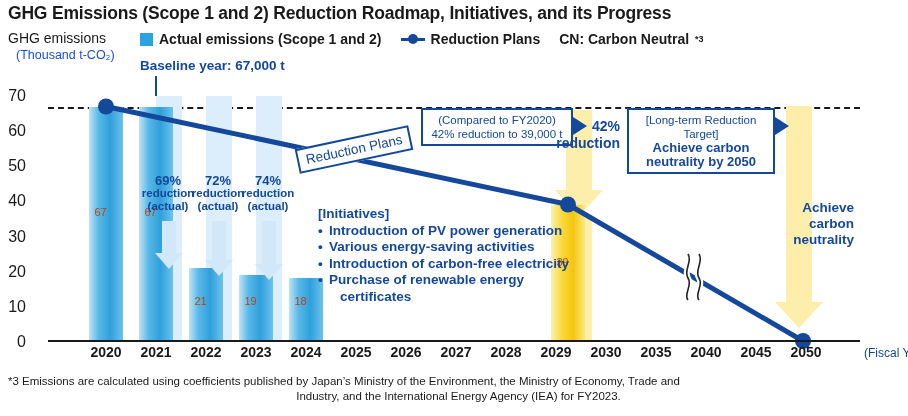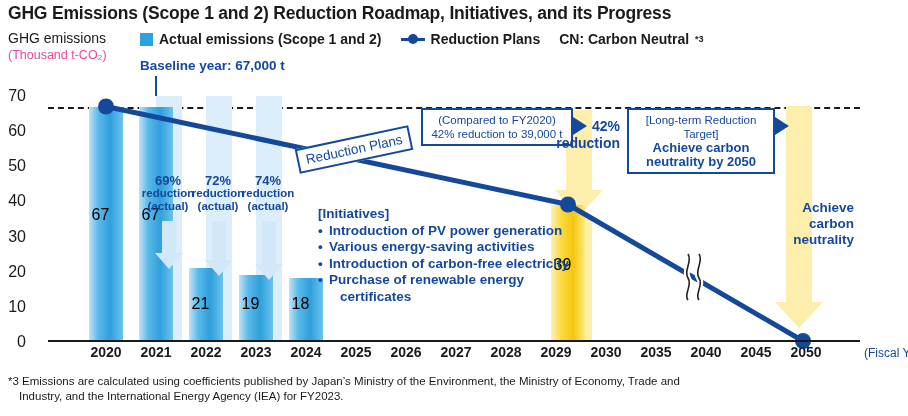--- a/index.html
+++ b/index.html
@@ -17,22 +17,22 @@
     position:absolute; left:8px; top:3px;
     font-size:17.5px; font-weight:bold; color:#1a1a1a;
     letter-spacing:-0.2px; white-space:nowrap;
   }
   
   #axis-title {
     position:absolute; left:8px; top:30px;
     font-size:14px; color:#1a1a1a; white-space:nowrap;
   }
   #axis-unit {
-    position:absolute; left:8px; top:48px;
-    font-size:12.5px; color:#ec4899; white-space:nowrap;
+    position:absolute; left:16px; top:48px;
+    font-size:12.5px; color:#1d4ed8; white-space:nowrap;
   }
   #legend {
     position:absolute; left:140px; top:31px;
     display:flex; align-items:center; gap:6px;
     font-size:14px; color:#1a1a1a; white-space:nowrap;font-weight:bold;
   }
   .lg-swatch { width:13px; height:13px; background:#2aa3e0; display:inline-block; }
   .lg-line {
     width:24px; height:13px; position:relative; display:inline-block;
   }
@@ -82,21 +82,21 @@
   
   .bar {
     position:absolute; bottom:1px; width:34px;
     background:linear-gradient(to right,#bfe2f6 0%,#59b9e8 28%,#2f9fdc 62%,#6cc3ec 100%);
   }
   .bar.yellow {
     background:linear-gradient(to right,#fdf0b4 0%,#fbd93c 32%,#f5c50f 66%,#fce97f 100%);
   }
   .bar-val {
     position:absolute; width:23px; text-align:center;
-    font-size:16px; color:#000000; pointer-events:none;
+    font-size:11px; color:#c2410c; pointer-events:none;
   }
   
   .ghostcol {
     position:absolute; bottom:1px; width:26px; background:#dceefb;
   }
   
   .redarrow { position:absolute; }
   .redarrow .shaft {
     position:absolute; left:7px; top:0; width:14px; background:#d2e7f8;
   }
@@ -170,21 +170,21 @@
   .bluebold {
     position:absolute; color:#14489b; font-weight:bold; text-align:right;
     white-space:nowrap;
   }
 
   
   #footnote {
     position:absolute; left:8px; top:374px; width:890px;
     font-size:11.5px; line-height:15px; color:#1a1a1a;
   }
-  #footnote .l2 { padding-left:11px; }
+  #footnote .l2 { padding-left:11px;text-align:center; }
 </style>
 </head>
 <body>
 
 <div id="title">GHG Emissions (Scope 1 and 2) Reduction Roadmap, Initiatives, and its Progress</div>
 
 <div id="axis-title">GHG emissions</div>
 <div id="axis-unit">(Thousand t-CO₂)</div>
 
 <div id="legend">

